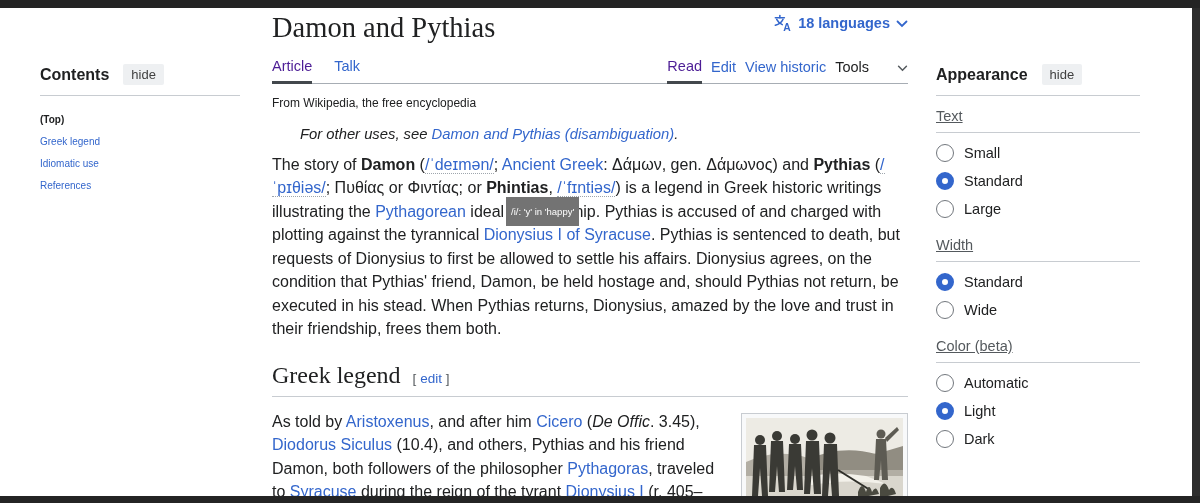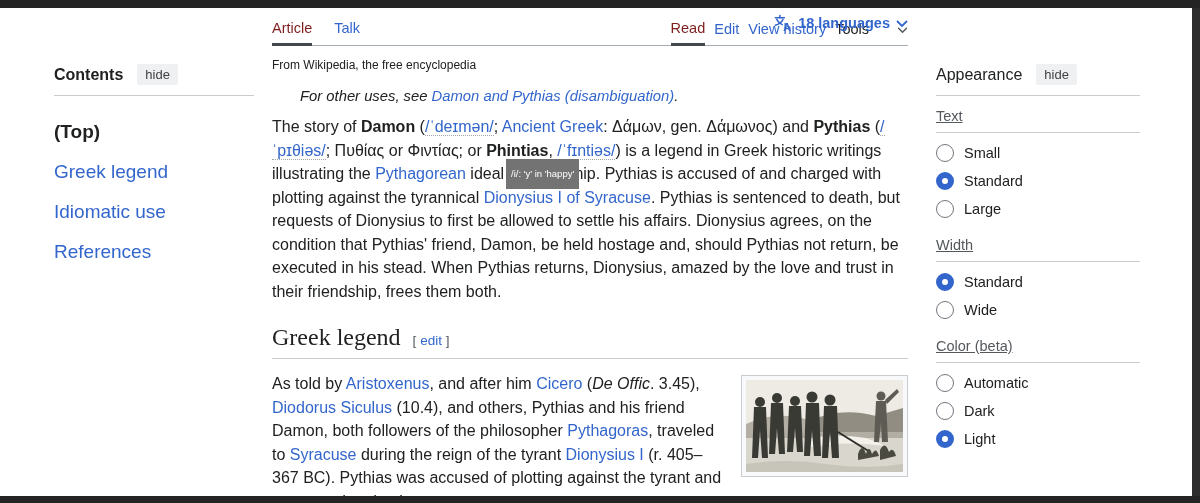--- a/index.html
+++ b/index.html
@@ -5,37 +5,37 @@
   * { margin:0; padding:0; box-sizing:border-box; }
   html,body { background:#fff; }
   body { font-family:"Liberation Sans", sans-serif; color:#202122; }
   .page { position:relative; width:1200px; height:503px; background:#fff; overflow:hidden; }
 
   .top-bar { position:absolute; left:0; top:0; width:1200px; height:8px; background:#242424; z-index:30; }
   .bottom-bar { position:absolute; left:0; top:496px; width:1200px; height:7px; background:#242424; z-index:30; }
   .right-strip { position:absolute; right:0; top:0; width:8px; height:503px; background:#2d2d2d; z-index:29; }
 
   
-  .contents { position:absolute; left:54px; top:64px; width:200px; }
+  .contents { position:absolute; left:40px; top:64px; width:200px; }
   .contents-head { display:flex; align-items:center; gap:14px; padding-bottom:10px; border-bottom:1px solid #c8ccd1; }
   .contents-title { font-size:16px; font-weight:bold; }
   .hide-btn { font-size:13px; color:#404040; background:#eef0f2; border:0; border-radius:2px; padding:3px 8px; cursor:pointer; }
   .contents-list { padding-top:12px; }
-  .contents-item { font-size:19px; padding:5.5px 0; color:#3366cc; cursor:pointer;margin-top:7px; }
+  .contents-item { font-size:10px; padding:5.5px 0; color:#3366cc; cursor:pointer; }
   .contents-item.active { color:#202122; font-weight:bold; }
 
   
   .main { position:absolute; left:272px; top:8px; width:636px; }
   h1.title { font-family:"Liberation Serif","DejaVu Serif",serif; font-size:28.5px; font-weight:normal; line-height:1.25; margin-top:2px; }
   .lang-btn { position:absolute; right:0; top:6px; display:flex; align-items:center; gap:6px; color:#3366cc; font-size:14.5px; font-weight:bold; cursor:pointer; }
   .tabs-row { display:flex; justify-content:space-between; align-items:flex-end; margin-top:8px; border-bottom:1px solid #a7adb4; }
   .tabset { display:flex; }
   .tab { font-size:14.5px; padding:4px 0 7px; margin-right:22px; color:#3366cc; cursor:pointer; }
   .tabset-right .tab { margin-right:0; margin-left:9px; display:flex; align-items:center; gap:5px; }
-  .tab.active { color:#7f1d1d; border-bottom:3px solid #43484d; margin-bottom:-1px; }
+  .tab.active { color:#4c1d95; border-bottom:3px solid #43484d; margin-bottom:-1px; }
   .tab.plain { color:#202122;gap:28px; }
   .site-sub { font-size:12px; margin-top:12px; color:#202122; }
   .hatnote { font-style:italic; font-size:14.8px; margin:16px 0 0 28px; color:#202122; }
   .intro { position:relative; font-size:16px; line-height:23.5px; margin-top:11px; }
   .seg-link, .seg-link-italic, .seg-ipa { color:#3366cc; text-decoration:none; }
   .seg-link-italic { font-style:italic; }
   .seg-ipa { border-bottom:1px dotted #9fa6ad; }
   .seg-bold { font-weight:bold; }
   .seg-italic { font-style:italic; }
   .ipa-tooltip { position:absolute; left:234px; top:44px; background:#737373; color:#fff; font-size:9.5px; padding:3px 5px; white-space:nowrap; z-index:10; }
@@ -45,21 +45,21 @@
   .editsection a { color:#3366cc; text-decoration:none; cursor:pointer; }
   .section-body { margin-top:13px; font-size:16px; line-height:23.5px; }
 
   
   .thumb { float:right; width:167px; margin:3px 0 6px 14px; border:1px solid #c8ccd1; background:#f8f9fa; padding:4px; }
   .thumb-img { display:block; width:157px; height:92px; background:#eceae4; }
 
   
   .appearance { position:absolute; left:936px; top:64px; width:204px; }
   .appearance-head { display:flex; align-items:center; gap:14px; padding-bottom:10px; border-bottom:1px solid #c8ccd1; }
-  .appearance-title { font-size:16px; font-weight:normal; }
+  .appearance-title { font-size:16px; font-weight:bold; }
   .group-label { font-size:14.5px; color:#54595d; padding:12px 0 8px; border-bottom:1px solid #c8ccd1;text-decoration:underline; }
   .opt-list { padding:6px 0 2px; }
   .opt { display:flex; align-items:center; gap:10px; padding:5px 0; font-size:14.5px; cursor:pointer; }
   .radio { width:18px; height:18px; border-radius:50%; border:1px solid #72777d; background:#fff; flex:0 0 auto; }
   .radio.selected { border:6px solid #36c; }
 
   .chev { display:inline-block; }
 </style>
 </head>
 <body>
@@ -76,20 +76,21 @@
     </div>
     <nav class="contents-list">
       <div class="contents-item active">(Top)</div>
       <div class="contents-item">Greek legend</div>
       <div class="contents-item">Idiomatic use</div>
       <div class="contents-item">References</div>
     </nav>
   </aside>
 
   <main class="main">
+    <h1 class="title">Damon and Pythias</h1>
 
     <div class="lang-btn">
       <span style="display:inline-flex;">
         <svg width="18" height="18" viewBox="0 0 20 20">
           <g fill="none" stroke="#3366cc" stroke-width="1.7" stroke-linecap="round">
             <path d="M1.5 4.2h10"></path>
             <path d="M6.5 1.8v2.4"></path>
             <path d="M10 6c-1.6 3.2-4.8 5.6-8.5 6.6"></path>
             <path d="M3 6c1.2 2.6 3.4 4.6 6.2 5.8"></path>
           </g>
@@ -105,21 +106,21 @@
     </div>
 
     <div class="tabs-row">
       <div class="tabset">
         <span class="tab active">Article</span>
         <span class="tab">Talk</span>
       </div>
       <div class="tabset tabset-right">
         <span class="tab active">Read</span>
         <span class="tab">Edit</span>
-        <span class="tab">View history</span>
+        <span class="tab">View historic</span>
         <span class="tab plain">
           <span>Tools</span>
           <span class="chev">
             <svg width="11" height="7" viewBox="0 0 12 8">
                 <path d="M1.5 1.5 L6 6 L10.5 1.5" stroke="#54595d" stroke-width="1.7" fill="none" stroke-linecap="round"></path>
               </svg>
           </span>
         </span>
       </div>
     </div>
@@ -214,22 +215,22 @@
       </label>
     </div>
 
     <div class="group-label">Color (beta)</div>
     <div class="opt-list">
       <label class="opt">
         <span class="radio"></span>
         <span>Automatic</span>
       </label>
       <label class="opt">
-        <span class="radio"></span>
-        <span>Dark</span>
-      </label>
-      <label class="opt">
         <span class="radio selected"></span>
         <span>Light</span>
       </label>
+      <label class="opt">
+        <span class="radio"></span>
+        <span>Dark</span>
+      </label>
     </div>
   </aside>
 </div>
 
 </body></html>

